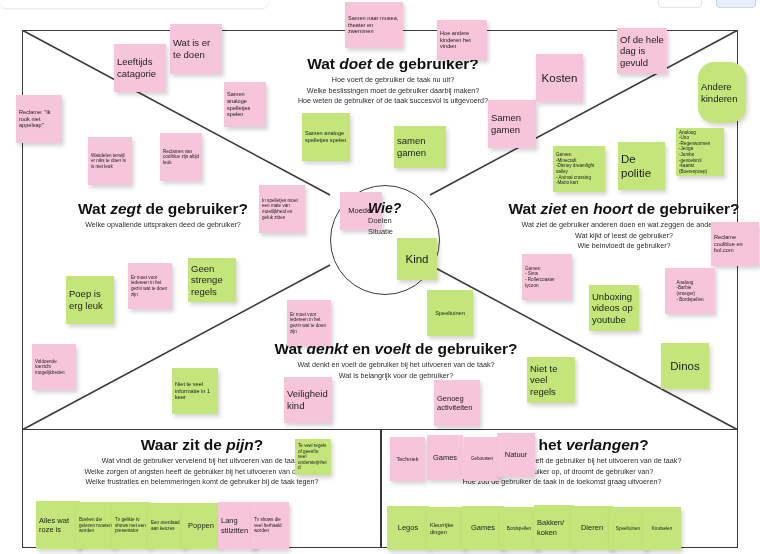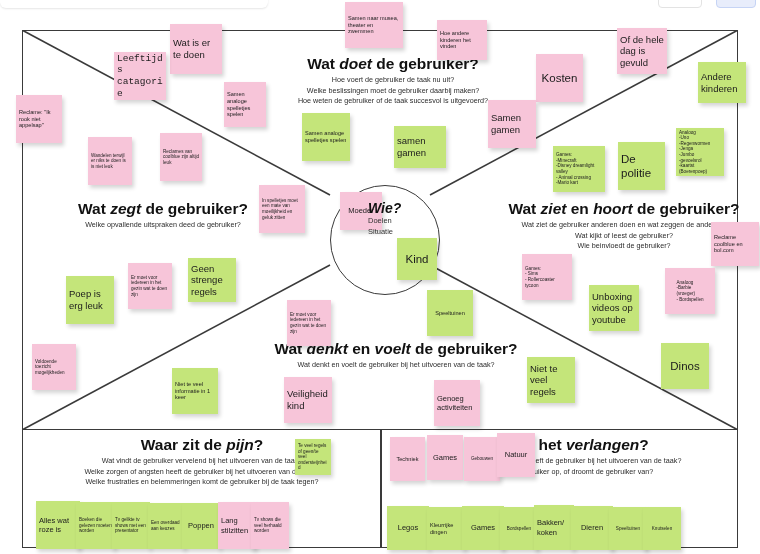--- a/index.html
+++ b/index.html
@@ -184,59 +184,61 @@
     <div class="sub">Wat ziet de gebruiker anderen doen en wat zeggen de anderen?</div>
     <div class="sub" style="margin-top:0">Wat kijkt of leest de gebruiker?</div>
     <div class="sub" style="margin-top:0">Wie beinvloedt de gebruiker?</div>
   </div>
 
   <div class="qhead" style="left:262px; top:340px; width:268px;">
     <div class="ttl">
       <span>Wat </span><em>denkt</em><span> en </span><em>voelt</em><span> de gebruiker?</span>
     </div>
     <div class="sub">Wat denkt en voelt de gebruiker bij het uitvoeren van de taak?</div>
+    <div class="sub" style="margin-top:0">Wat is belangrijk voor de gebruiker?</div>
   </div>
 
   <div class="qhead" style="left:32px; top:436px; width:340px;">
     <div class="ttl">
       <span>Waar zit de </span><em>pijn</em><span>?</span>
     </div>
     <div class="sub">Wat vindt de gebruiker vervelend bij het uitvoeren van de taak?</div>
     <div class="sub" style="margin-top:0">Welke zorgen of angsten heeft de gebruiker bij het uitvoeren van de taak?</div>
     <div class="sub" style="margin-top:0">Welke frustraties en belemmeringen komt de gebruiker bij de taak tegen?</div>
   </div>
 
   <div class="qhead" style="left:392px; top:436px; width:340px;">
     <div class="ttl">
       <span>Waar zit het </span><em>verlangen</em><span>?</span>
     </div>
     <div class="sub">Welke eisen en behoeften heeft de gebruiker bij het uitvoeren van de taak?</div>
     <div class="sub" style="margin-top:0">Waar hoopt de gebruiker op, of droomt de gebruiker van?</div>
+    <div class="sub" style="margin-top:0">Hoe zou de gebruiker de taak in de toekomst graag uitvoeren?</div>
   </div>
 
   <div id="notes-layer">
       <div class="note pink s-sm" style="left: 345px; top: 2px; width: 58px; height: 46px;">
         <span class="ml">Samen naar musea, theater en zwemmen</span>
       </div>
       <div class="note pink s-sm" style="left: 437px; top: 20px; width: 50px; height: 40px;">
         <span class="ml">Hoe andere kinderen het vinden</span>
       </div>
       <div class="note pink s-lg" style="left: 170px; top: 24px; width: 52px; height: 50px;">
         <span class="ml">Wat is er te doen</span>
       </div>
-      <div class="note pink s-lg" style="left: 114px; top: 52px; width: 52px; height: 48px; font-family: Liberation Mono, monospace;">
+      <div class="note pink s-lg" style="left: 114px; top: 44px; width: 52px; height: 48px;">
         <span class="ml">Leeftijds catagorie</span>
       </div>
       <div class="note pink s-lg" style="left: 617px; top: 28px; width: 50px; height: 46px;">
         <span class="ml">Of de hele dag is gevuld</span>
       </div>
       <div class="note pink s-xl" style="left: 536px; top: 54px; width: 47px; height: 48px;">
         <span class="ml">Kosten</span>
       </div>
-      <div class="note green s-lg" style="left: 698px; top: 62px; width: 48px; height: 41px;">
+      <div class="note green s-lg" style="left: 698px; top: 62px; width: 48px; height: 61px; border-radius: 16px;">
         <span class="ml">Andere kinderen</span>
       </div>
       <div class="note pink s-sm" style="left: 224px; top: 82px; width: 42px; height: 45px;">
         <span class="ml">Samen analoge spelletjes spelen</span>
       </div>
       <div class="note pink s-lg" style="left: 488px; top: 100px; width: 48px; height: 48px;">
         <span class="ml">Samen gamen</span>
       </div>
       <div class="note pink s-sm" style="left: 16px; top: 95px; width: 46px; height: 48px;">
         <span class="ml">Reclame: "Ik rook niet appelsap"</span>

